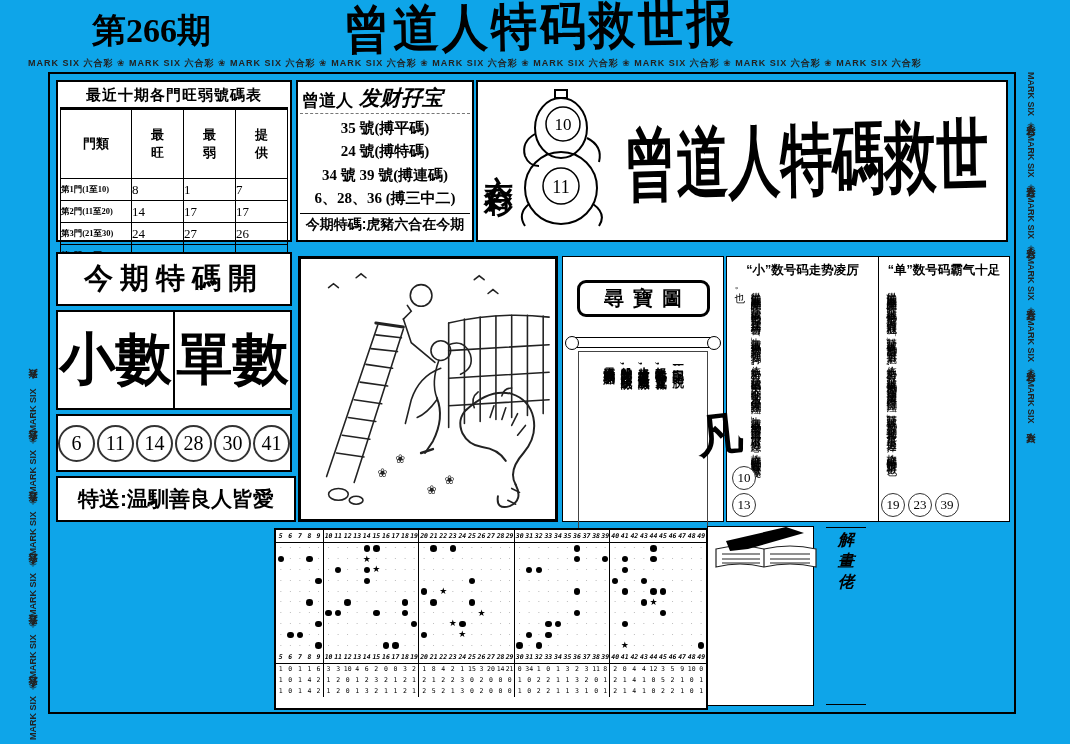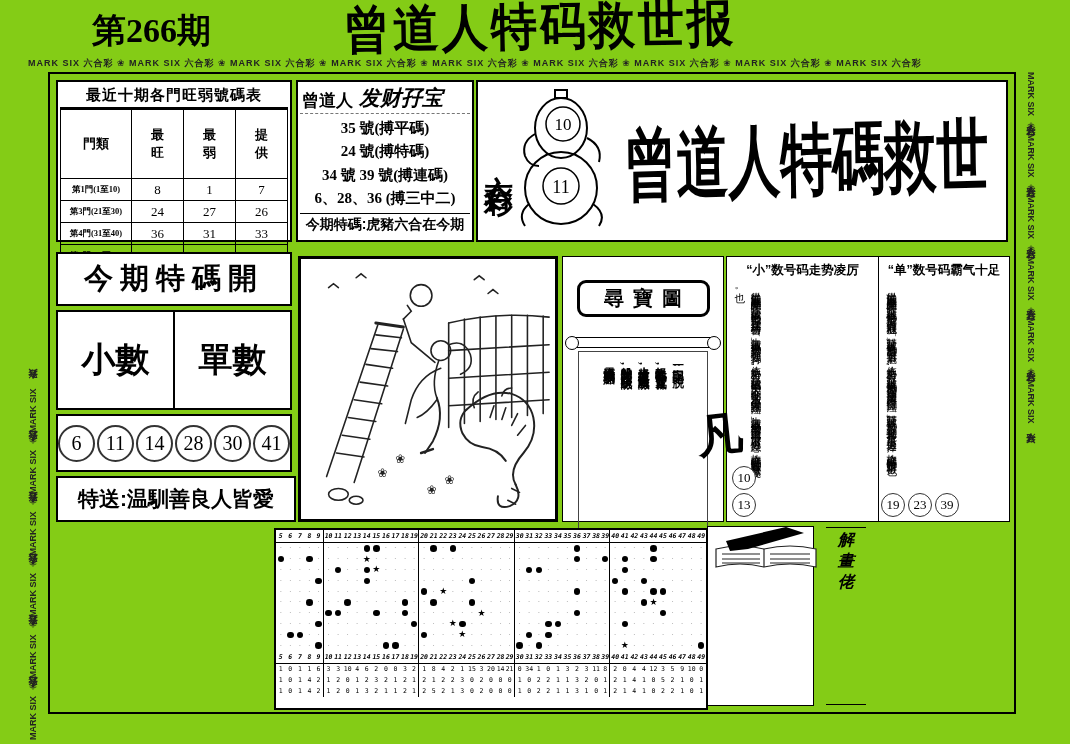--- a/index.html
+++ b/index.html
@@ -1,16 +1,16 @@
 <!DOCTYPE html>
 <html><head>
 <meta charset="utf-8">
 <style>
   html,body{margin:0;padding:0;background:#d8d8d8;}
-  #page{position:relative;width:1070px;height:744px;background:#84cc16;color:#000;
+  #page{position:relative;width:1070px;height:744px;background:#0ea5e9;color:#000;
         font-family:"Liberation Sans","DejaVu Sans",sans-serif;overflow:hidden;}
   .abs{position:absolute;}
 
   
   #issue{left:92px;top:8px;font-size:34px;font-weight:800;font-family:"Liberation Serif",serif;}
   #masthead{left:270px;top:-4px;width:540px;text-align:center;font-size:46px;font-weight:900;
             font-family:"Liberation Serif",serif;letter-spacing:3px;transform:rotate(-1deg) scaleY(1.1);}
 
   
   .strip{font-size:9px;font-weight:700;color:#222;overflow:hidden;white-space:nowrap;}
@@ -20,21 +20,21 @@
 
   #frame{left:48px;top:72px;width:964px;height:638px;border:2px solid #000;}
 
   .box{position:absolute;border:2px solid #000;background:#fff;box-sizing:border-box;}
 
   
   #boxA{left:6px;top:6px;width:236px;height:162px;padding:2px;}
   #boxA .ttl{font-size:15px;font-weight:800;text-align:center;letter-spacing:1px;border-bottom:2px solid #000;padding:2px 0;}
   #boxA table{width:100%;border-collapse:collapse;font-family:"Liberation Serif",serif;}
   #boxA th{font-size:13px;font-weight:800;border:1px solid #000;padding:16px;}
-  #boxA td{font-size:13px;text-align:center;border:1px solid #000;padding:0;height:21px;margin-left:10px;}
+  #boxA td{font-size:13px;text-align:left;border:1px solid #000;padding:0;height:21px;margin-left:10px;}
   #boxA td.lbl{font-size:8.5px;font-weight:700;width:70px;}
 
   
   #boxB{left:246px;top:6px;width:178px;height:162px;text-align:center;padding:1px 2px;}
   #boxB .hdr{display:flex;align-items:flex-end;justify-content:flex-start;gap:6px;border-bottom:1px dashed #777;padding:1px 2px;}
   #boxB .brand{font-size:17px;font-weight:700;}
   #boxB .fname{font-size:21px;font-weight:900;font-style:italic;font-family:"Liberation Serif",serif;}
   #boxB .line{font-size:15px;font-weight:700;font-family:"Liberation Serif",serif;margin:4.5px 0;}
   #boxB .foot{font-size:14px;font-weight:900;border-top:1px solid #000;margin-top:3px;padding-top:2px;}
 
@@ -42,21 +42,21 @@
   #boxC{left:426px;top:6px;width:532px;height:162px;display:flex;align-items:center;overflow:hidden;}
   #lottery-vert{writing-mode:vertical-rl;font-size:29px;font-weight:900;line-height:1;padding:4px 2px 4px 6px;letter-spacing:6px;}
   #teapot{width:92px;height:150px;flex:0 0 auto;}
   #banner-callig{flex:1;font-size:52px;font-weight:900;font-family:"Liberation Serif",serif;
                  white-space:nowrap;transform:scaleY(1.5) rotate(-1deg);letter-spacing:0px;text-align:center;}
 
   
   #boxD1{left:6px;top:178px;width:236px;height:54px;font-size:29px;font-weight:800;letter-spacing:7px;
          display:flex;align-items:center;justify-content:center;}
   #boxD2{left:6px;top:236px;width:236px;height:100px;display:flex;}
-  #boxD2 .cell{flex:1;display:flex;align-items:center;justify-content:center;font-size:34px;font-weight:900;
+  #boxD2 .cell{flex:1;display:flex;align-items:center;justify-content:center;font-size:56px;font-weight:900;
                font-family:"Liberation Serif",serif;}
   #boxD2 .cell:first-child{border-right:2px solid #000;}
   #boxD3{left:6px;top:340px;width:236px;height:58px;display:flex;align-items:center;justify-content:center;gap:2px;}
   #boxD3 .num-circle{width:33px;height:33px;font-size:20px;}
   #boxD4{left:6px;top:402px;width:240px;height:46px;display:flex;align-items:center;justify-content:center;
          font-size:21px;font-weight:900;white-space:nowrap;}
 
   .num-circle{display:inline-flex;align-items:center;justify-content:center;border:2px solid #333;border-radius:50%;
               font-family:"Liberation Serif",serif;background:#fff;}
 
@@ -139,20 +139,26 @@
           <th>最弱</th>
           <th>提供</th>
         </tr>
           </thead>
         <tbody>
             <tr>
               <td class="lbl">第1門(1至10)</td>
               <td>8</td>
               <td>1</td>
               <td>7</td>
+            </tr>
+            <tr>
+              <td class="lbl">第2門(11至20)</td>
+              <td>14</td>
+              <td>17</td>
+              <td>17</td>
             </tr>
             <tr>
               <td class="lbl">第3門(21至30)</td>
               <td>24</td>
               <td>27</td>
               <td>26</td>
             </tr>
             <tr>
               <td class="lbl">第4門(31至40)</td>
               <td>36</td>

